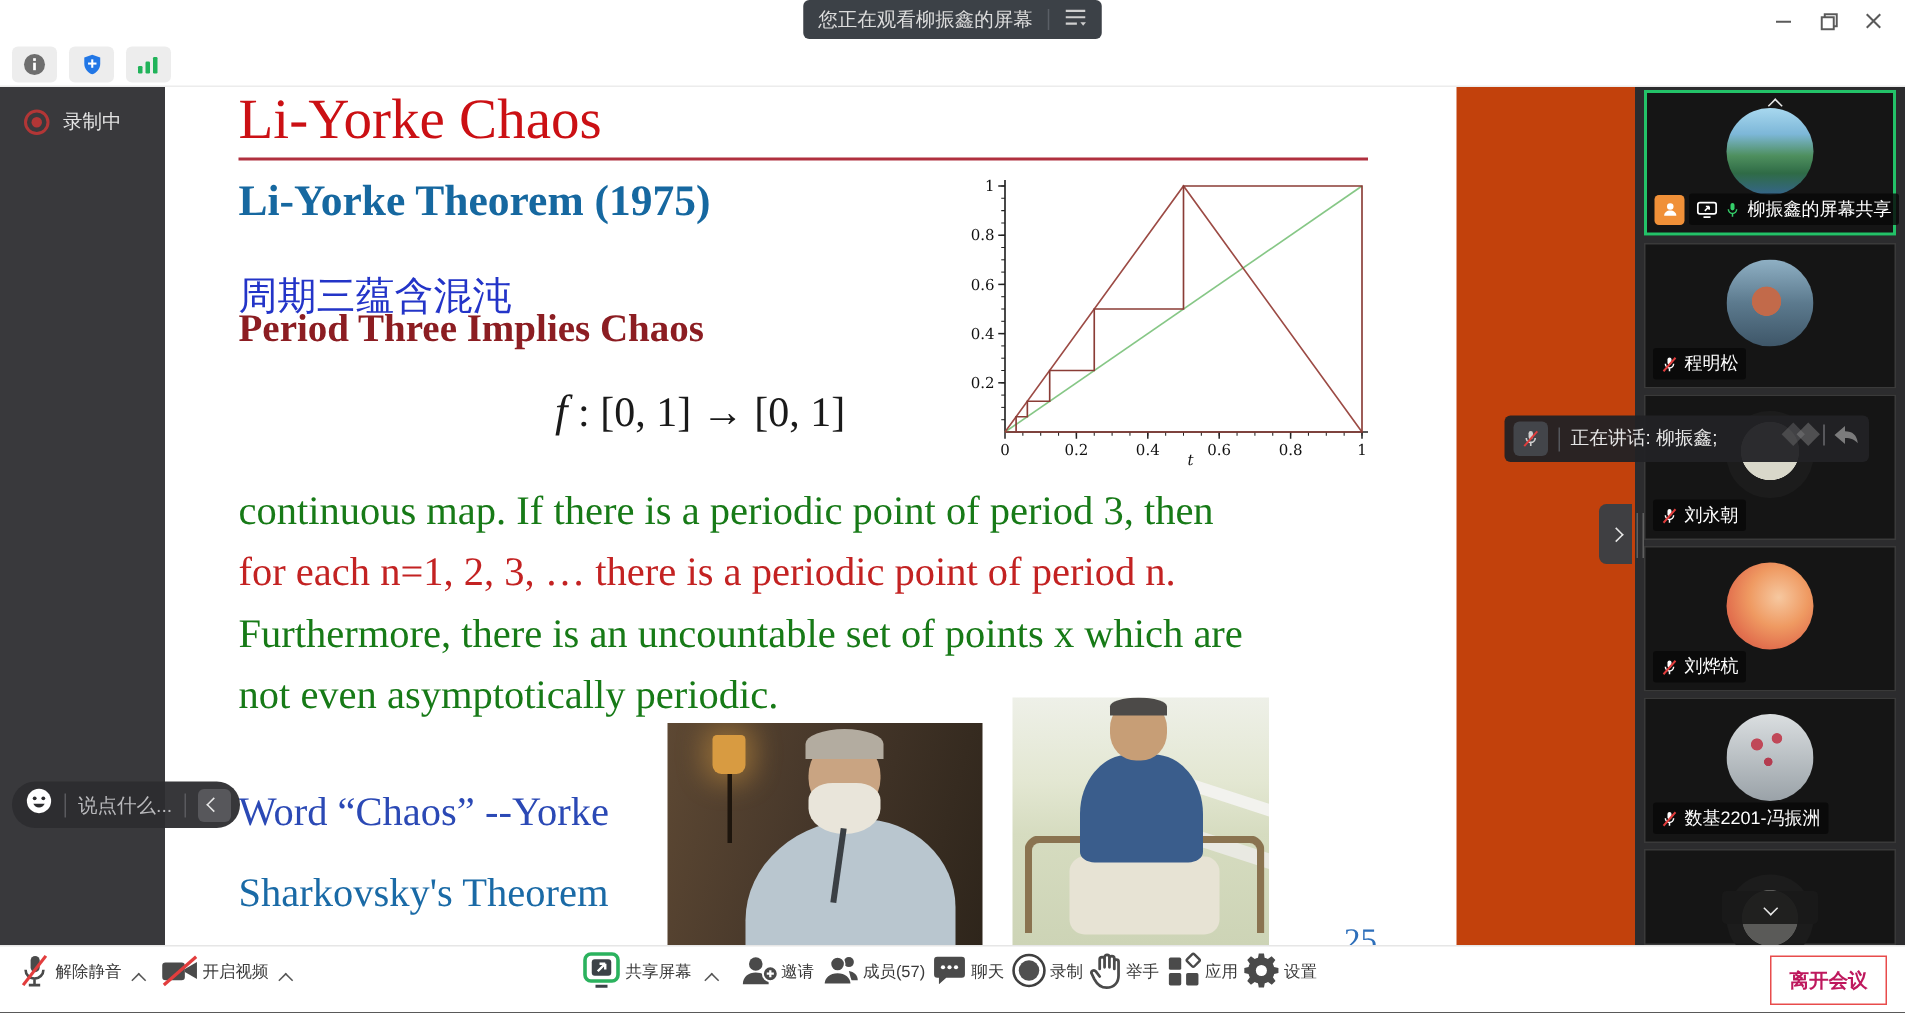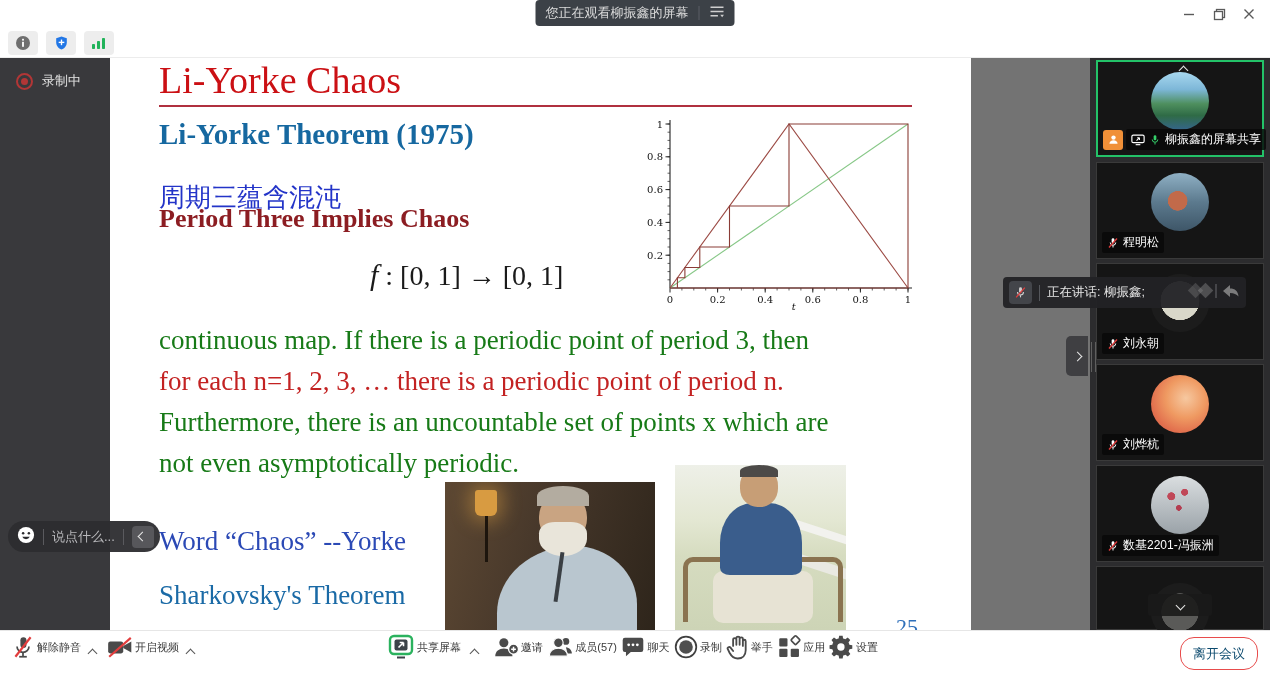--- a/index.html
+++ b/index.html
@@ -21,21 +21,21 @@
   .box-chip{border:1px solid #d9d9d9;border-radius:3px;background:#fff;color:#333;font-size:13px;
       display:flex;align-items:center;padding:2px 9px;gap:6px;height:19px;}
   
   .chev{display:inline-block;width:6px;height:6px;border:solid #555;border-width:0 1.6px 1.6px 0;}
   .chev.down{transform:rotate(45deg);}
   .chev.up{transform:rotate(-135deg);}
   .chev.right{transform:rotate(-45deg);}
   .chev.left{transform:rotate(135deg);}
   .chev.white{border-color:#e8e8e8;}
   
-  .stage{position:absolute;left:0;top:58px;width:1128px;height:572px;background:#737373;}
+  .stage{position:absolute;left:0;top:58px;width:1128px;height:572px;background:#c2410c;}
   .left-strip{position:absolute;left:0;top:0;width:110px;height:572px;background:#39393c;}
   .rec-badge{position:absolute;left:16px;top:14px;display:flex;align-items:center;gap:9px;color:#e3e3e3;font-size:13px;}
   .rec-dot{width:13px;height:13px;border:2px solid #b23636;border-radius:50%;display:flex;align-items:center;justify-content:center;}
   .rec-dot i{width:7px;height:7px;background:#b23636;border-radius:50%;}
   
   .slide{position:absolute;left:110px;top:0;width:861px;height:572px;background:#fff;overflow:hidden;
       font-family:"Liberation Serif","DejaVu Serif",serif;}
   .s-title{position:absolute;left:49px;top:0px;font-size:38px;color:#cb1014;}
   .s-rule{position:absolute;left:49px;top:47px;width:753px;height:2px;background:#b0303f;}
   .s-theorem{position:absolute;left:49px;top:60px;font-size:29px;font-weight:bold;color:#1668a0;}
@@ -98,21 +98,21 @@
   .cp-text{color:#b9b9bc;font-size:13px;}
   .cp-collapse{width:22px;height:22px;background:#57575b;border-radius:4px;display:flex;align-items:center;justify-content:center;}
   
   .toolbar{position:absolute;left:0;top:630px;width:1270px;height:45px;background:#fff;border-top:1px solid #e6e6e6;box-sizing:border-box;}
   .tb-item{display:flex;flex-direction:row;align-items:center;justify-content:flex-start;gap:1px;cursor:default;}
   .tb-item .lbl{font-size:11px;color:#3a3a3a;white-space:nowrap;}
   .tb-ico{height:26px;display:flex;align-items:flex-end;justify-content:center;}
   .tb-left{position:absolute;left:10px;top:3px;display:flex;align-items:flex-start;}
   .tb-caret{margin:16px 10px 0 8px;}
   .tb-center{position:absolute;left:386px;top:3px;width:492px;display:flex;justify-content:space-between;align-items:flex-start;}
-  .leave-btn{position:absolute;right:12px;top:6px;width:76px;height:31px;border:1px solid #e84c4c;color:#0c4a6e;background:#fff;border-radius:14px;font-size:13px;display:flex;align-items:center;justify-content:center;}
+  .leave-btn{position:absolute;right:12px;top:6px;width:76px;height:31px;border:1px solid #e84c4c;color:#be185d;background:#fff;border-radius:0;font-size:13px;display:flex;align-items:center;justify-content:center;font-weight:bold;}
 </style>
 </head>
 <body>
 
 <div class="app">
 
   <div class="titlebar">
     <div class="title-pill">
       <span>您正在观看柳振鑫的屏幕</span>
       <span class="pill-sep"></span>

